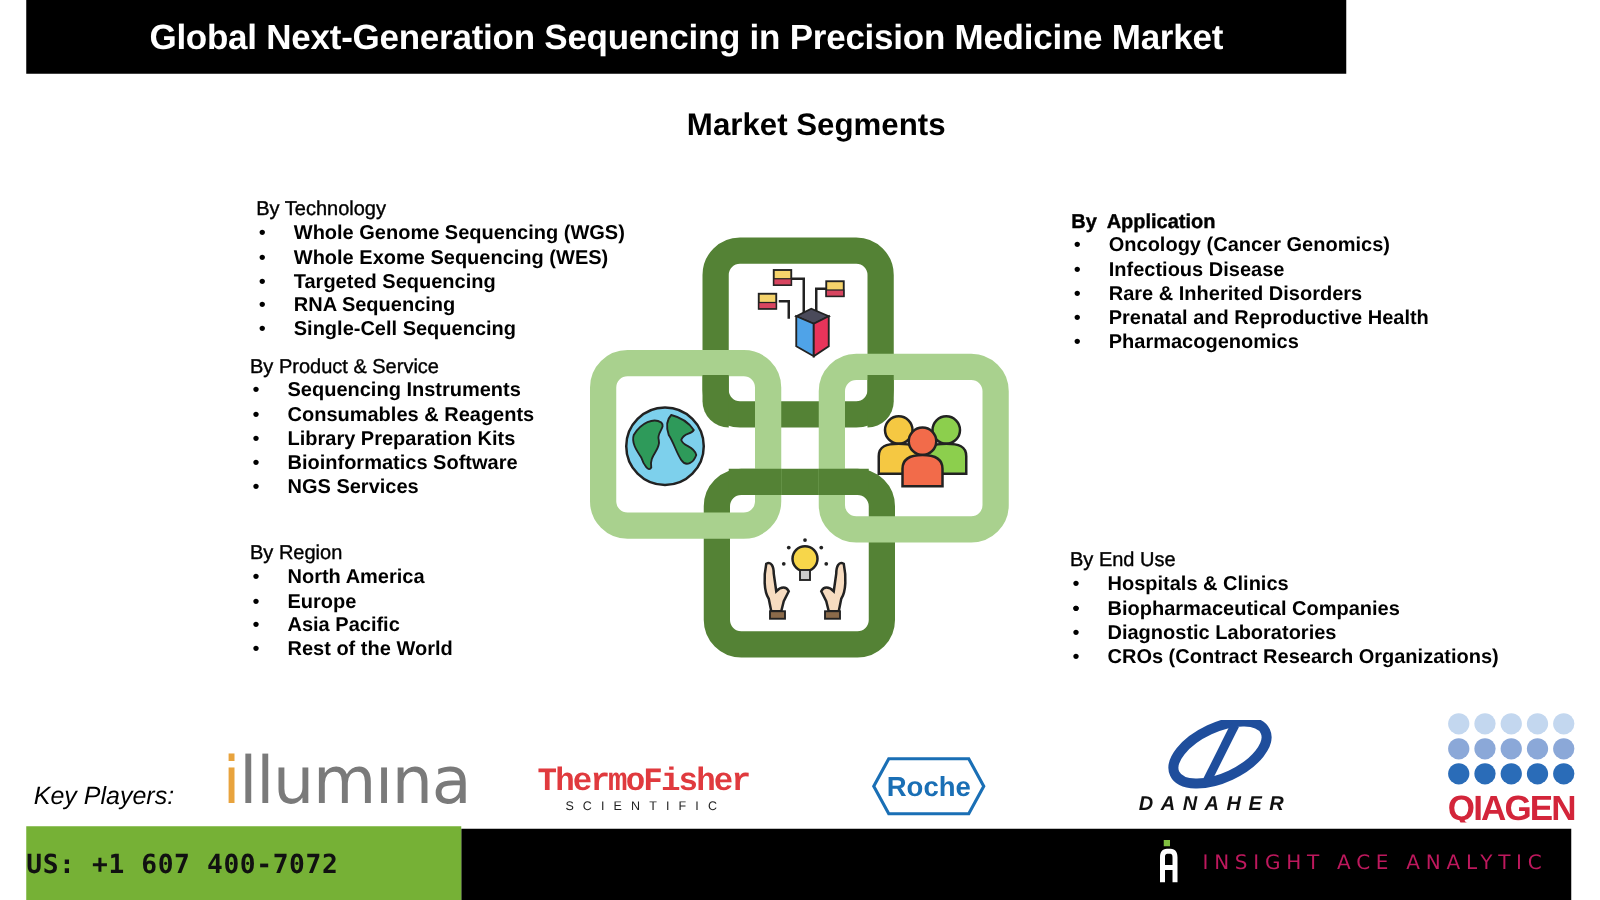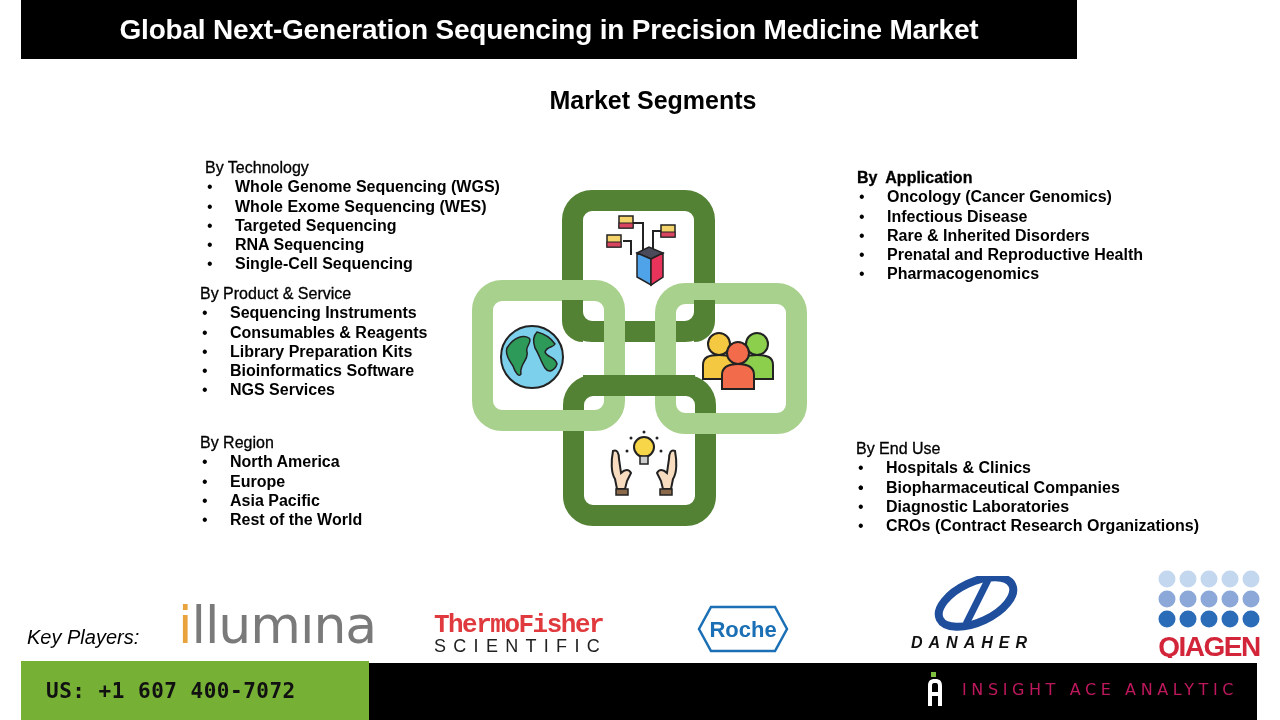--- a/index.html
+++ b/index.html
@@ -37,28 +37,28 @@
   .icon-box { position: absolute; display: flex; align-items: center; justify-content: center; }
 
   .key-label {
     position: absolute; left: 27px; top: 626px; font-size: 20px; font-weight: normal; font-style: italic;
   }
   .logo { position: absolute; }
   .illumina { left: 178px; top: 597px; font-size: 52px; color: #7a7a7a; font-family: "DejaVu Sans", sans-serif; letter-spacing: -1px; line-height: 56px; }
   .illumina .i1 { color: #e8a33d; }
   .thermo { left: 430px; top: 612px; text-align: center; }
   .thermo .t1 { color: #e03a3e; font-weight: bold; font-size: 26px; letter-spacing: -1.5px; line-height: 26px; font-family: Liberation Mono, monospace; }
-  .thermo .t2 { color: #222; font-size: 18px; letter-spacing: 7.3px; line-height: 16px; margin-left: 4px; }
+  .thermo .t2 { color: #222; font-size: 10px; letter-spacing: 7.3px; line-height: 16px; margin-left: 4px; }
   .roche { left: 697px; top: 605px; width: 92px; height: 48px; }
   .danaher { left: 896px; top: 576px; width: 152px; height: 76px; text-decoration: underline; }
   .qiagen { left: 1157px; top: 570px; width: 105px; height: 88px; }
 
   .footer-green {
     position: absolute; left: 21px; top: 661px; width: 348px; height: 59px; background: #76b136;
-    display: flex; align-items: center; padding-left: 25px;
+    display: flex; align-items: center; 
     font-family: "DejaVu Sans Mono", monospace; font-size: 21px; font-weight: bold; color: #111; letter-spacing: 0.5px;
   }
   .footer-black {
     position: absolute; left: 369px; top: 663px; width: 888px; height: 57px; background: #000;
   }
   .brand {
     position: absolute; left: 926px; top: 672px; display: flex; align-items: center; color: #be185d;
   }
   .brand-mark { width: 18px; height: 34px; margin-right: 18px; }
   .brand-text { font-family: "DejaVu Sans", sans-serif; font-size: 16px; letter-spacing: 4.6px; }

